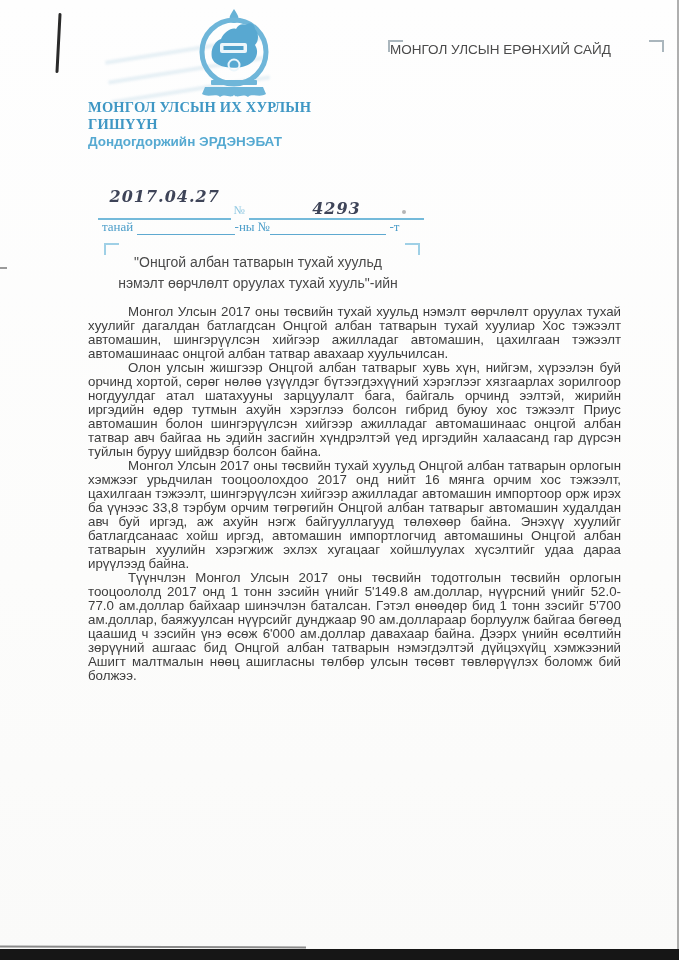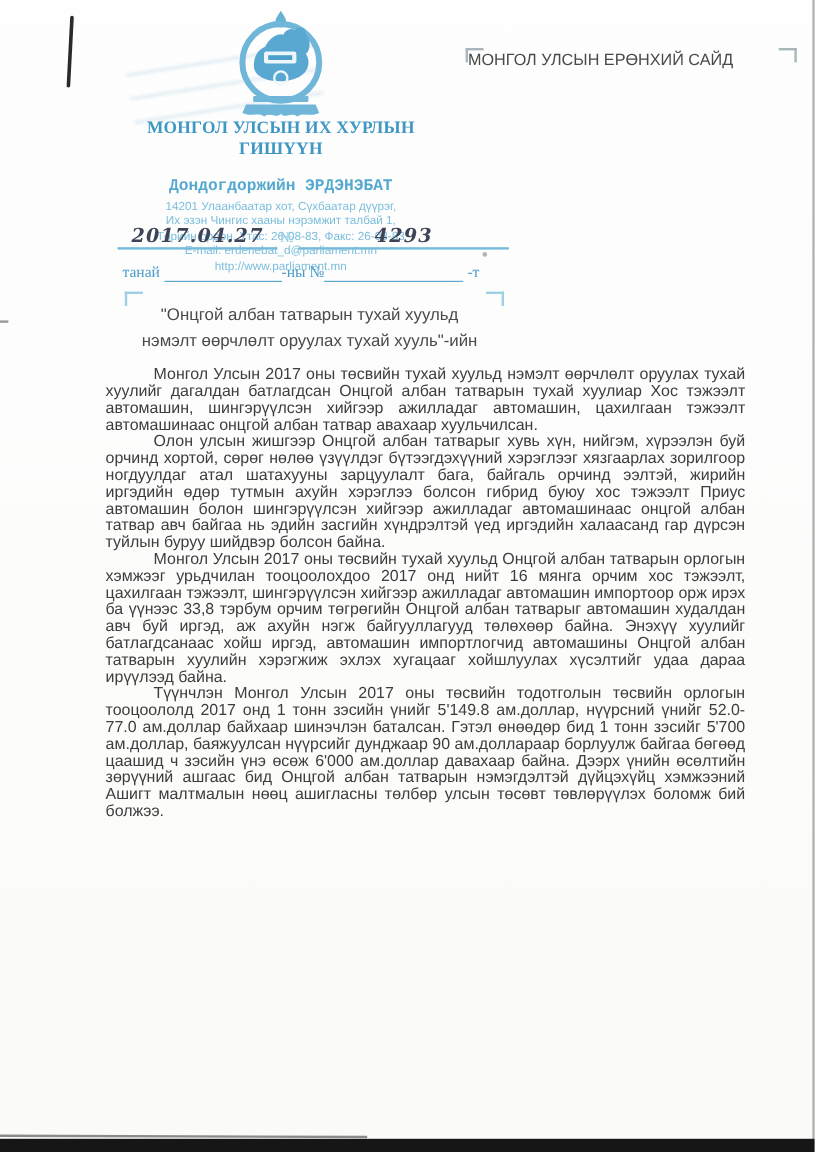--- a/index.html
+++ b/index.html
@@ -11,29 +11,29 @@
   
   .artifact-topleft{position:absolute;left:57px;top:13px;width:3px;height:60px;background:#2a2a2a;transform:rotate(3deg);border-radius:2px;}
   .artifact-left-tick{position:absolute;left:0;top:267px;width:7px;height:2px;background:#9a9a9a;}
   .artifact-speck{position:absolute;left:402px;top:210px;width:4px;height:4px;background:#b5b5b5;border-radius:50%;}
   .artifact-right{position:absolute;right:0;top:0;width:2px;height:100%;background:rgba(110,110,110,.55);}
   .artifact-bottom{position:absolute;left:0;bottom:0;width:100%;height:11px;background:#161616;}
   .artifact-bottom::before{content:"";position:absolute;left:0;top:-3px;width:45%;height:2px;background:#8a8a8a;transform:rotate(.2deg);}
   .bleed{position:absolute;left:108px;top:40px;width:160px;height:66px;opacity:.14;filter:blur(1.2px);transform:rotate(-9deg);
     background:repeating-linear-gradient(180deg,transparent 0 8px,#5d9dc2 8px 12px,transparent 12px 20px);}
   
-  .letterhead{position:absolute;left:88px;top:8px;width:292px;text-align:center;}
+  .letterhead{position:absolute;left:88px;top:8px;width:292px;text-align:left;}
   .emblem{display:block;margin:0 auto;}
   .lh-org{font-family:"Liberation Serif", serif;font-weight:bold;font-size:14.5px;color:#3f97c4;letter-spacing:.2px;margin-top:1px;}
-  .lh-name{font-family:Liberation Mono, monospace;font-weight:bold;font-size:13.5px;color:#55a9d1;margin-top:15px;}
+  .lh-name{font-family:Liberation Sans, sans-serif;font-weight:bold;font-size:13.5px;color:#55a9d1;margin-top:1px;}
   .lh-addr{margin-top:4px;font-size:9.8px;line-height:12.4px;color:#7cbedd;}
   
   .ref-line{position:absolute;left:98px;top:186px;width:326px;display:flex;align-items:flex-end;}
   .hand{font-family:"DejaVu Serif", serif;font-style:italic;font-weight:bold;color:#3e4458;font-size:16px;letter-spacing:1px;}
-  .ref-seg1{width:134px;border-bottom:2px solid #74bada;text-align:center;padding-bottom:0;transform:translateY(1px);}
+  .ref-seg1{width:134px;border-bottom:2px solid #74bada;text-align:center;padding-bottom:12px;transform:translateY(1px);}
   .ref-no{color:#8ec7e1;font-size:12px;font-family:"Liberation Serif", serif;padding:0 4px 1px 2px;}
   .ref-seg2{width:176px;border-bottom:2px solid #74bada;text-align:center;transform:translateY(1px);}
   .your-ref{position:absolute;left:102px;top:219px;width:330px;font-family:"Liberation Serif", serif;font-size:13px;color:#4b9dc9;}
   .blank-line{display:inline-block;border-bottom:1.5px solid #5ea9d0;height:12px;vertical-align:bottom;}
   .bl1{width:98px;} .bl2{width:116px;}
   
   .bracket{position:absolute;width:13px;height:10px;}
   .br-tl{border-left:2px solid;border-top:2px solid;}
   .br-tr{border-right:2px solid;border-top:2px solid;}
   .br-blue{border-color:#9fd0e6;}
@@ -67,27 +67,20 @@
       <circle cx="44" cy="44" r="32" fill="none" stroke="#6fb6d9" stroke-width="5"></circle>
       <path d="M22 50 C20 41 25 33 31 31 C34 24 42 19 46 21 C48 17 52 15 56 17 C60 13 65 16 65 21 C69 25 69 33 65 37 C69 43 67 51 61 55 C53 61 37 61 29 57 C25 55 23 53 22 50 Z" fill="#58a8d1"></path>
       <rect x="30" y="35" width="27" height="10" rx="2" fill="#ecf6fb"></rect>
       <rect x="33.5" y="38" width="20" height="4" fill="#4d9fc9"></rect>
       <circle cx="44" cy="57" r="5.5" fill="none" stroke="#ecf6fb" stroke-width="2"></circle>
       <rect x="21" y="72" width="46" height="5" rx="1" fill="#6fb6d9"></rect>
       <path d="M15 79 L73 79 L76 86 C70 90 62 85 58 89 C52 85 48 91 44 87 C40 91 36 85 30 89 C26 85 18 90 12 86 Z" fill="#6fb6d9"></path>
     </svg>
     <div class="lh-org">МОНГОЛ УЛСЫН ИХ ХУРЛЫН ГИШҮҮН</div>
     <div class="lh-name">Дондогдоржийн ЭРДЭНЭБАТ</div>
-    <div class="lh-addr">
-      <div>14201 Улаанбаатар хот, Сүхбаатар дүүрэг,</div>
-      <div>Их эзэн Чингис хааны нэрэмжит талбай 1,</div>
-      <div>Төрийн ордон, Утас: 26-08-83, Факс: 26-08-83</div>
-      <div>E-mail: erdenebat_d@parliament.mn</div>
-      <div>http://www.parliament.mn</div>
-    </div>
   </div>
 
   <div class="ref-line">
     <span class="ref-seg1 hand">2017.04.27</span>
     <span class="ref-no">№</span>
     <span class="ref-seg2 hand">4293</span>
   </div>
 
   <div class="your-ref">
     <span>танай</span>

